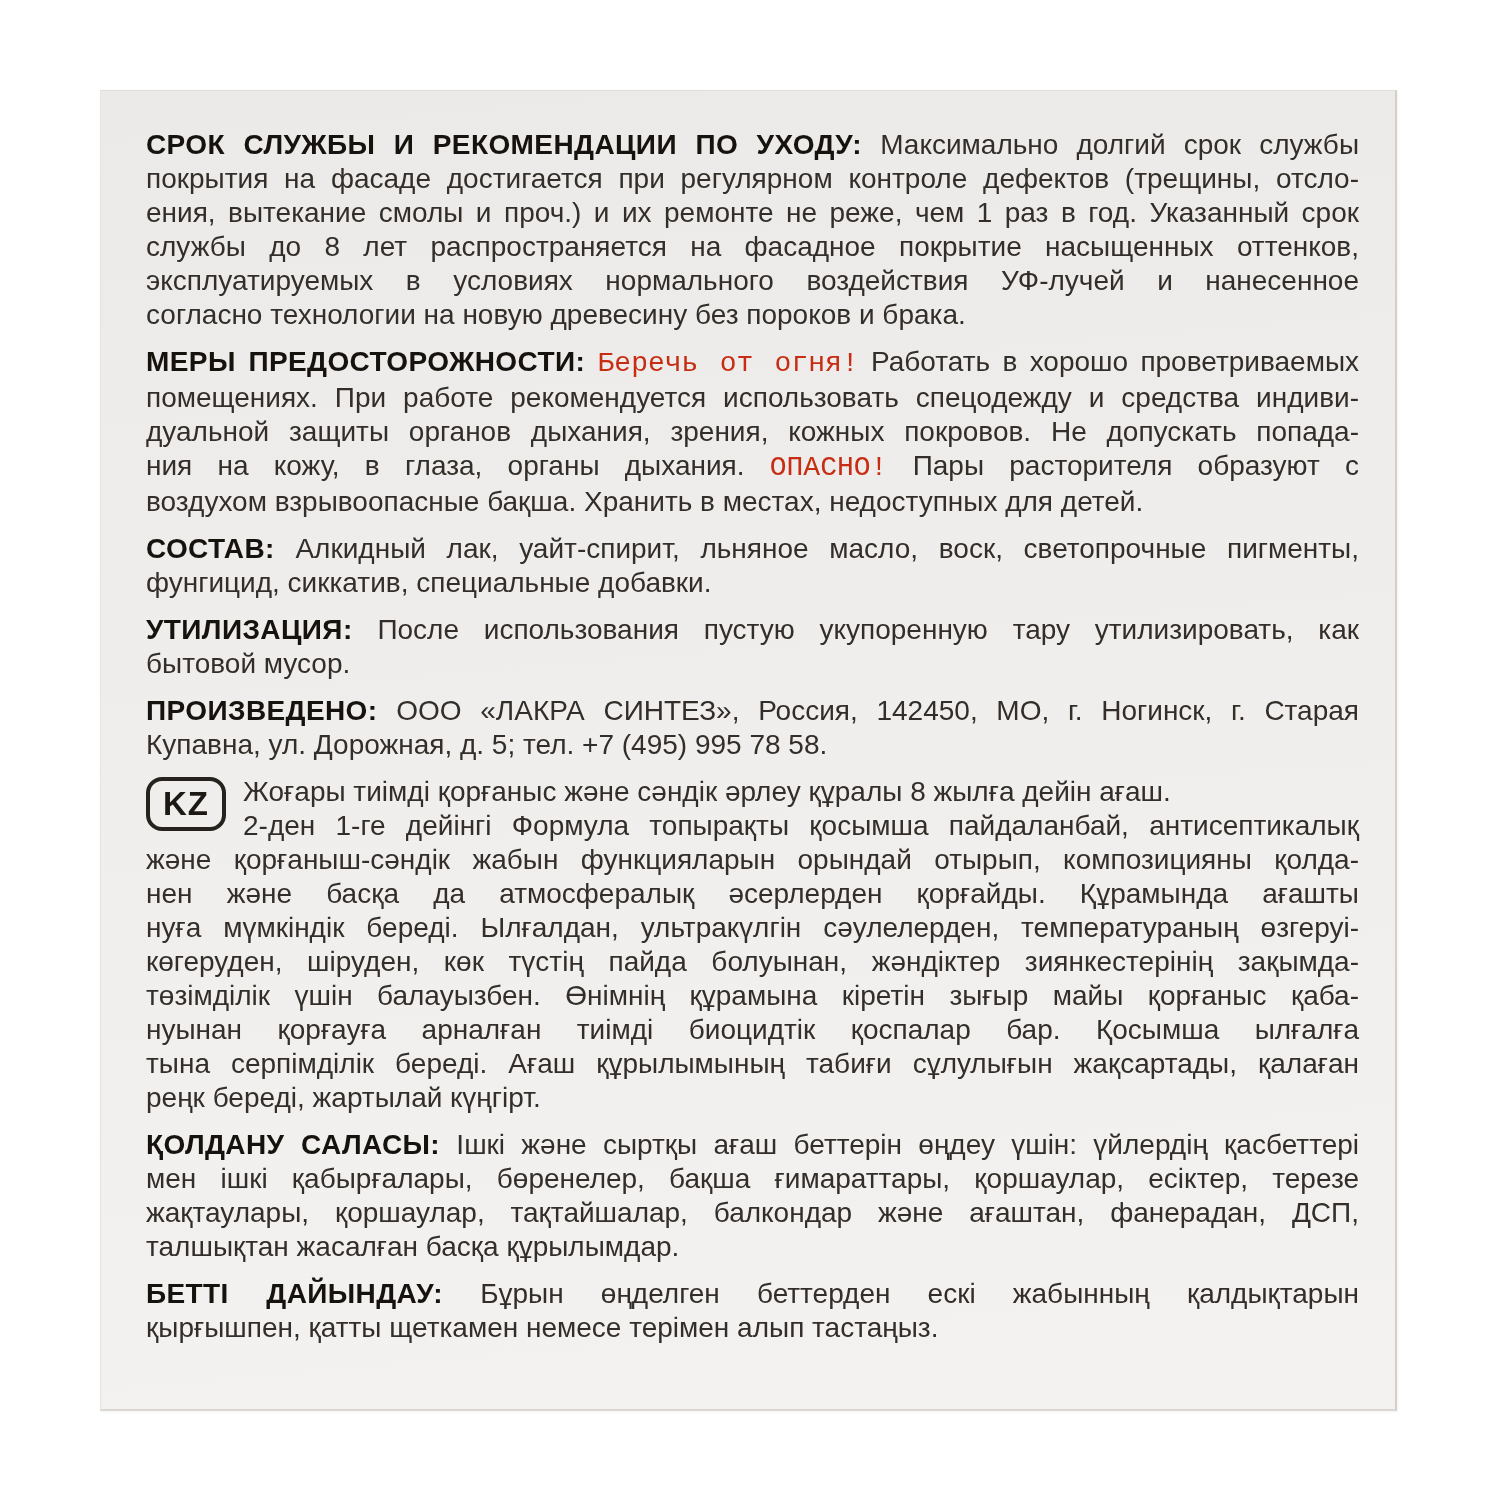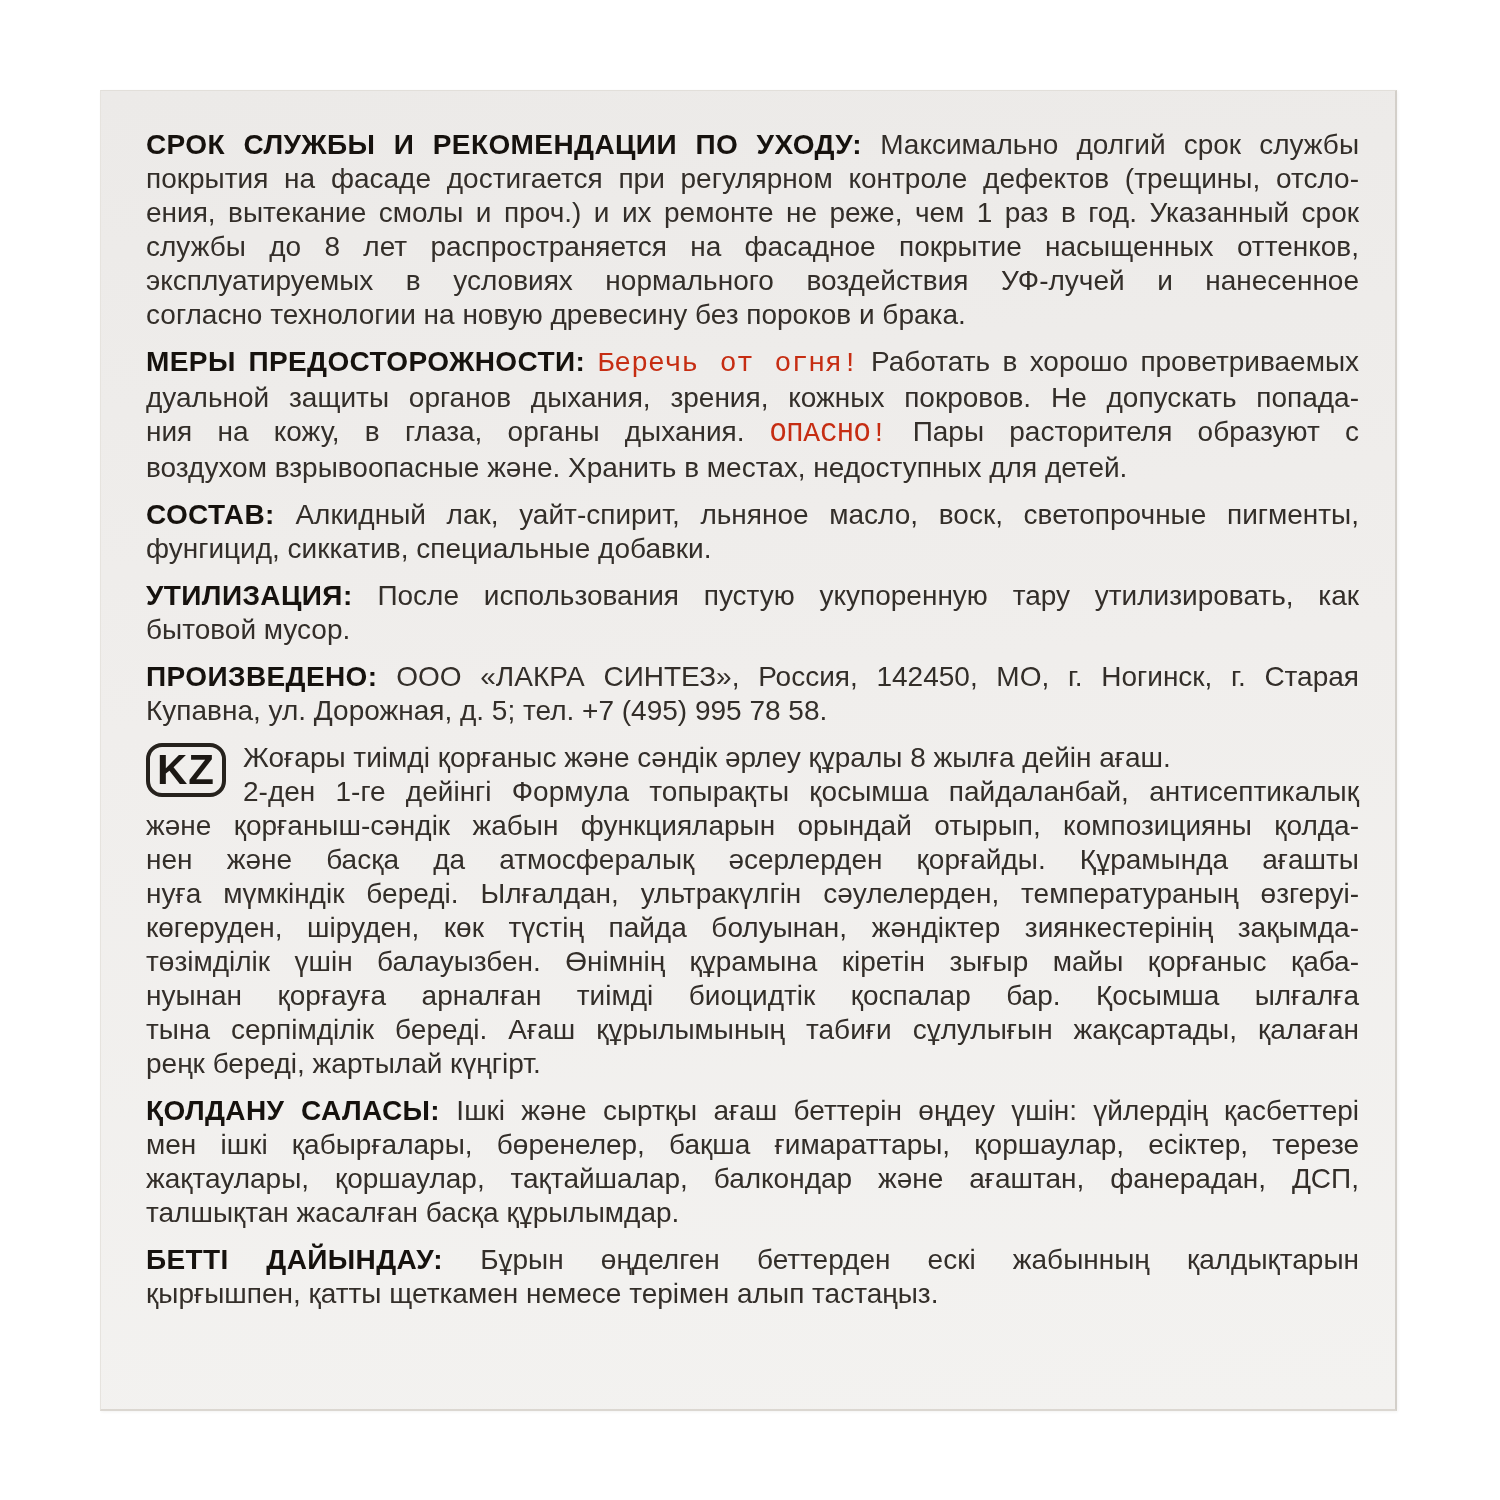--- a/index.html
+++ b/index.html
@@ -51,21 +51,21 @@
   .kz-badge {
     float: left;
     width: 72px;
     height: 46px;
     margin: 2px 17px 12px 0;
     border: 4px solid #26221d;
     border-radius: 16px;
     text-align: center;
     text-align-last: center;
     line-height: 46px;
-    font-size: 42px;
+    font-size: 33px;
     font-weight: 700;
     color: #1c1814;
     letter-spacing: 1px;
   }
 </style>
 </head>
 <body>
 
 <div class="photo">
   <div class="label">
@@ -73,23 +73,24 @@
         <div class="section">
           <div class="ln"><span class="bh">СРОК СЛУЖБЫ И РЕКОМЕНДАЦИИ ПО УХОДУ:</span> <span class="tx">Максимально долгий срок службы</span></div>
           <div class="ln"><span class="tx">покрытия на фасаде достигается при регулярном контроле дефектов (трещины, отсло-</span></div>
           <div class="ln"><span class="tx">ения, вытекание смолы и проч.) и их ремонте не реже, чем 1 раз в год. Указанный срок</span></div>
           <div class="ln"><span class="tx">службы до 8 лет распространяется на фасадное покрытие насыщенных оттенков,</span></div>
           <div class="ln"><span class="tx">эксплуатируемых в условиях нормального воздействия УФ-лучей и нанесенное</span></div>
           <div class="ln nj"><span class="tx">согласно технологии на новую древесину без пороков и брака.</span></div>
         </div>
         <div class="section">
           <div class="ln"><span class="bh">МЕРЫ ПРЕДОСТОРОЖНОСТИ:</span> <span class="rw">Беречь от огня!</span> <span class="tx">Работать в хорошо проветриваемых</span></div>
+          <div class="ln"><span class="tx">помещениях. При работе рекомендуется использовать спецодежду и средства индиви-</span></div>
           <div class="ln"><span class="tx">дуальной защиты органов дыхания, зрения, кожных покровов. Не допускать попада-</span></div>
           <div class="ln"><span class="tx">ния на кожу, в глаза, органы дыхания.</span> <span class="rw">ОПАСНО!</span> <span class="tx">Пары расторителя образуют с</span></div>
-          <div class="ln nj"><span class="tx">воздухом взрывоопасные және. Хранить в местах, недоступных для детей.</span></div>
+          <div class="ln nj"><span class="tx">воздухом взрывоопасные бақша. Хранить в местах, недоступных для детей.</span></div>
         </div>
         <div class="section">
           <div class="ln"><span class="bh">СОСТАВ:</span> <span class="tx">Алкидный лак, уайт-спирит, льняное масло, воск, светопрочные пигменты,</span></div>
           <div class="ln nj"><span class="tx">фунгицид, сиккатив, специальные добавки.</span></div>
         </div>
         <div class="section">
           <div class="ln"><span class="bh">УТИЛИЗАЦИЯ:</span> <span class="tx">После использования пустую укупоренную тару утилизировать, как</span></div>
           <div class="ln nj"><span class="tx">бытовой мусор.</span></div>
         </div>
         <div class="section">

